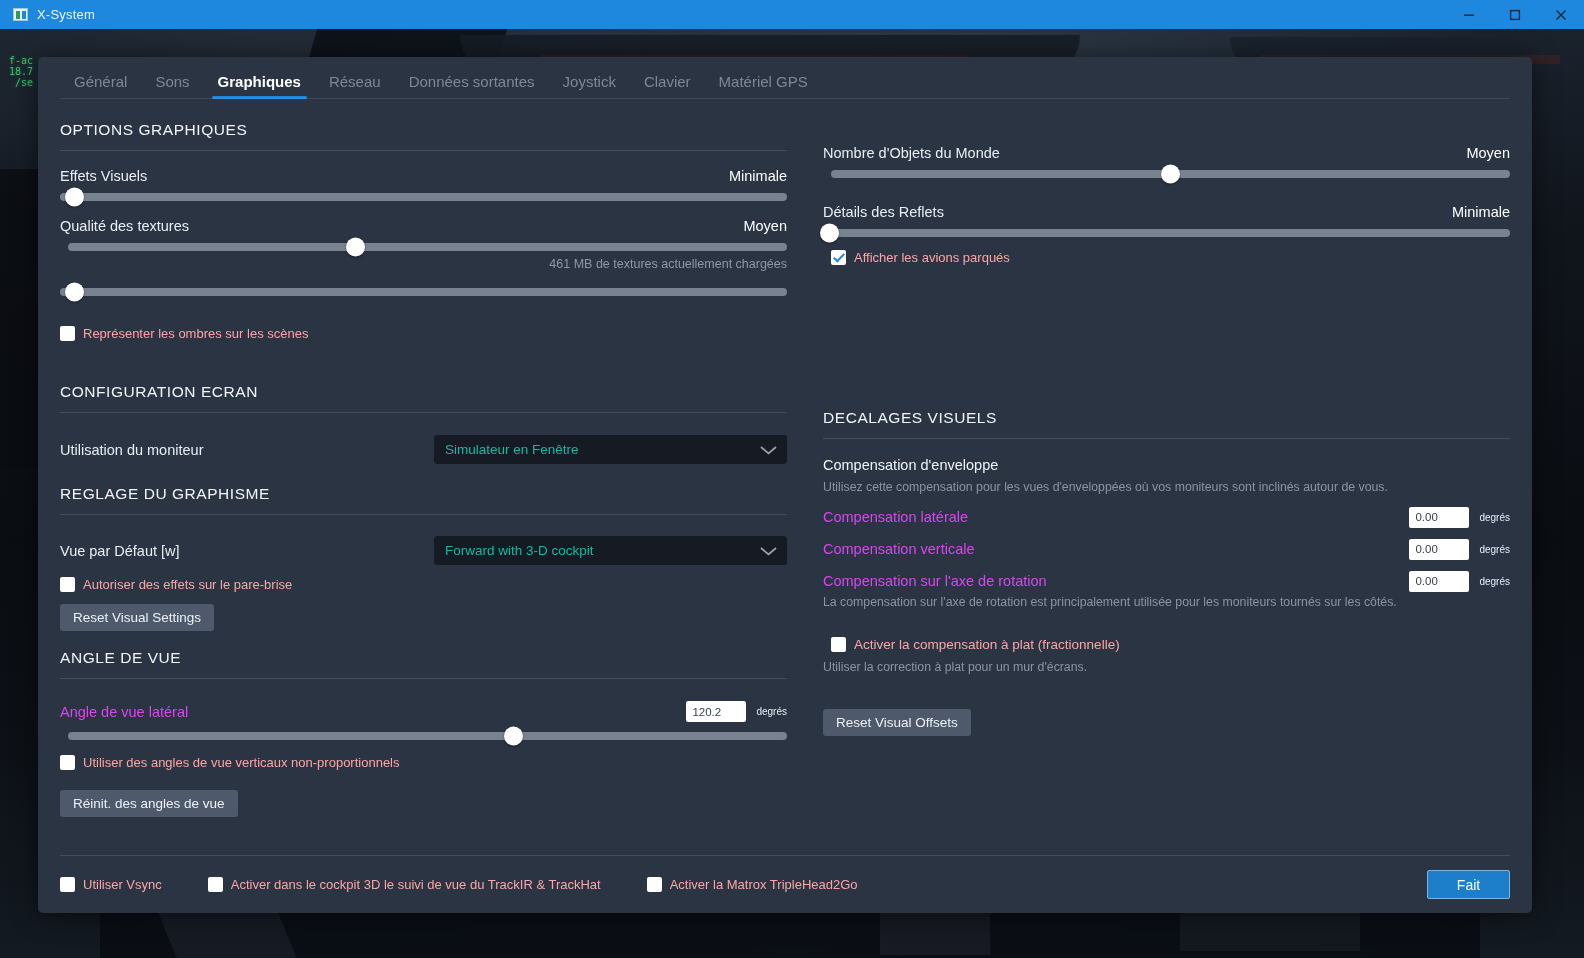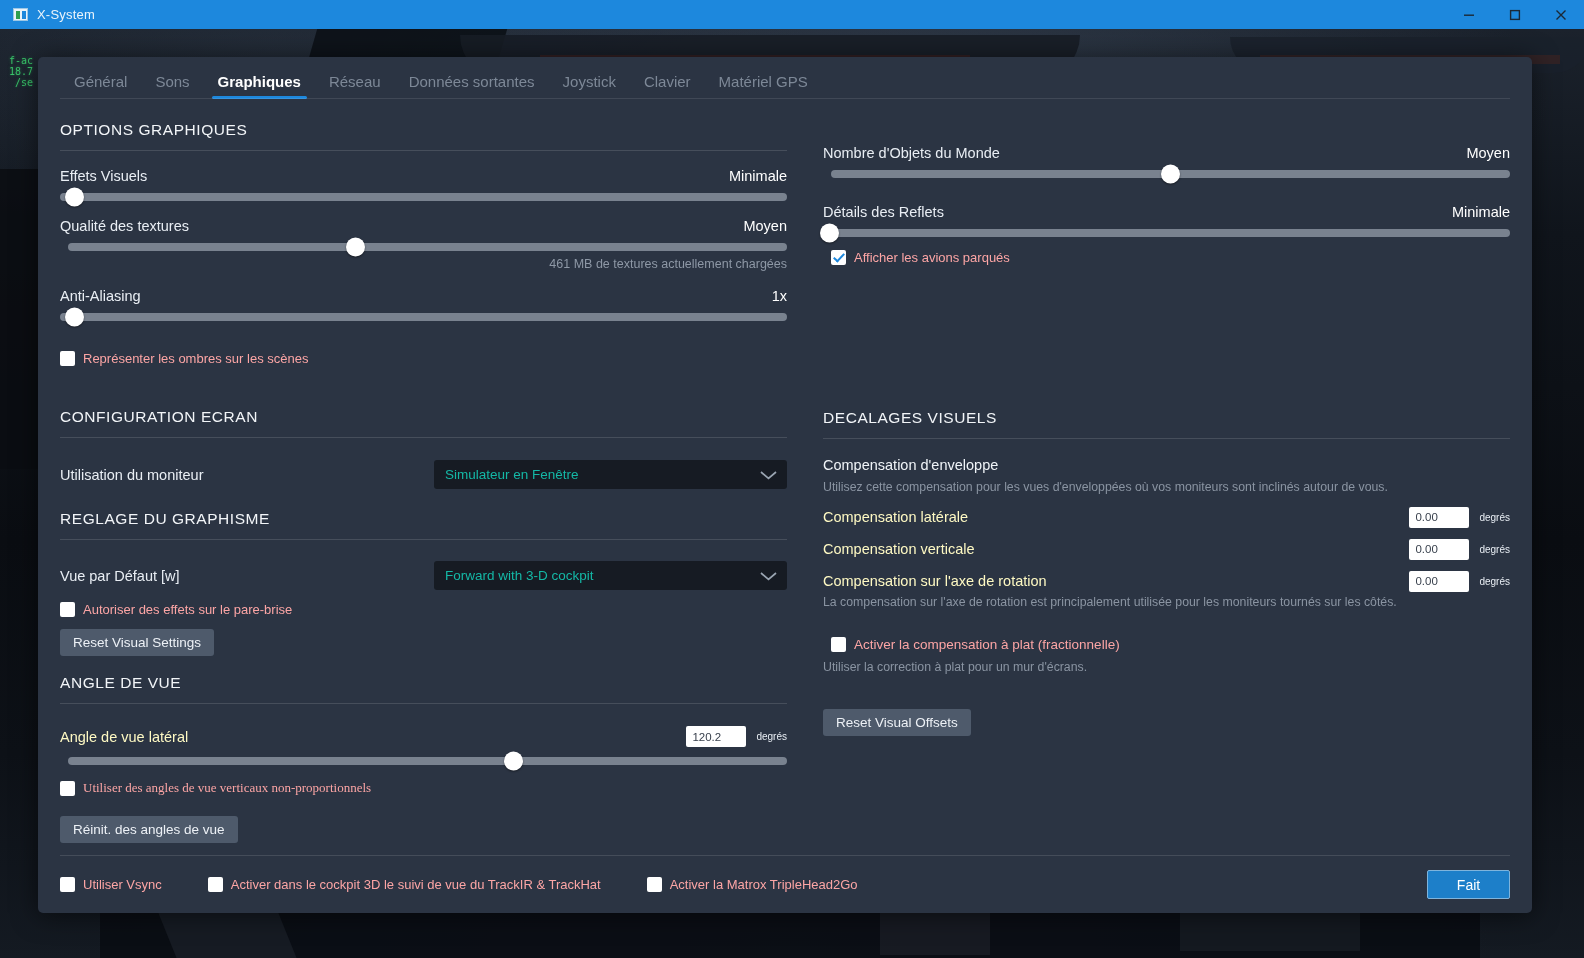--- a/index.html
+++ b/index.html
@@ -243,21 +243,21 @@
     padding-left: 6px;
     flex: none;
     cursor: text;
   }
   .deg-label { font-size: 10px; color: #e9eef4; margin-left: 10px; white-space: nowrap; }
 
   
   .off-row {
     display: flex; align-items: center; margin-top: 11px;
   }
-  .off-label { font-size: 14.5px; color: #fef9c3; white-space: nowrap; }
+  .off-label { font-size: 14.5px; color: #d946ef; white-space: nowrap; }
   .off-ctl { margin-left: auto; display: flex; align-items: center; }
   .hint {
     font-size: 12.3px; color: #8a94a2; margin-top: 7px; line-height: 1.3;
   }
   .hint.tight { margin-top: 3px; }
   .bold-sub { font-size: 14.5px; color: #f0f4f8; margin-top: 18px; }
 
   
   #dialog-footer {
     flex: none;
@@ -362,24 +362,20 @@
             <span>Qualité des textures</span>
             <span class="val">Moyen</span>
           </div>
           <div class="track inset-l">
             <div class="knob" id="knob-textures" style="left: 40%;"></div>
           </div>
           <div class="sub-note">461 MB de textures actuellement chargées</div>
         </div>
 
         <div class="slider-row">
-          <div class="slider-head">
-            <span>Anti-Aliasing</span>
-            <span class="val">1x</span>
-          </div>
           <div class="track">
             <div class="knob" id="knob-aa" style="left: 2%;"></div>
           </div>
         </div>
 
         <div class="cb-row">
           <div class="cb"></div>
           <div class="cb-label">Représenter les ombres sur les scènes</div>
         </div>
 
@@ -427,21 +423,21 @@
             <div class="num-input">120.2</div>
             <div class="deg-label">degrés</div>
           </div>
         </div>
         <div class="ang-slider-wrap">
           <div class="track inset-l">
             <div class="knob" id="knob-angle" style="left: 62%;"></div>
           </div>
         </div>
 
-        <div class="cb-row" style="margin-top:15px;font-family:Liberation Serif, serif;">
+        <div class="cb-row" style="margin-top:15px;">
           <div class="cb"></div>
           <div class="cb-label">Utiliser des angles de vue verticaux non-proportionnels</div>
         </div>
 
         <div class="btn-right-wrap" style="margin-top:20px; padding-right:18px;">
           <div class="btn">Réinit. des angles de vue</div>
         </div>
       </div>
 
       <div class="col-gap"></div>

